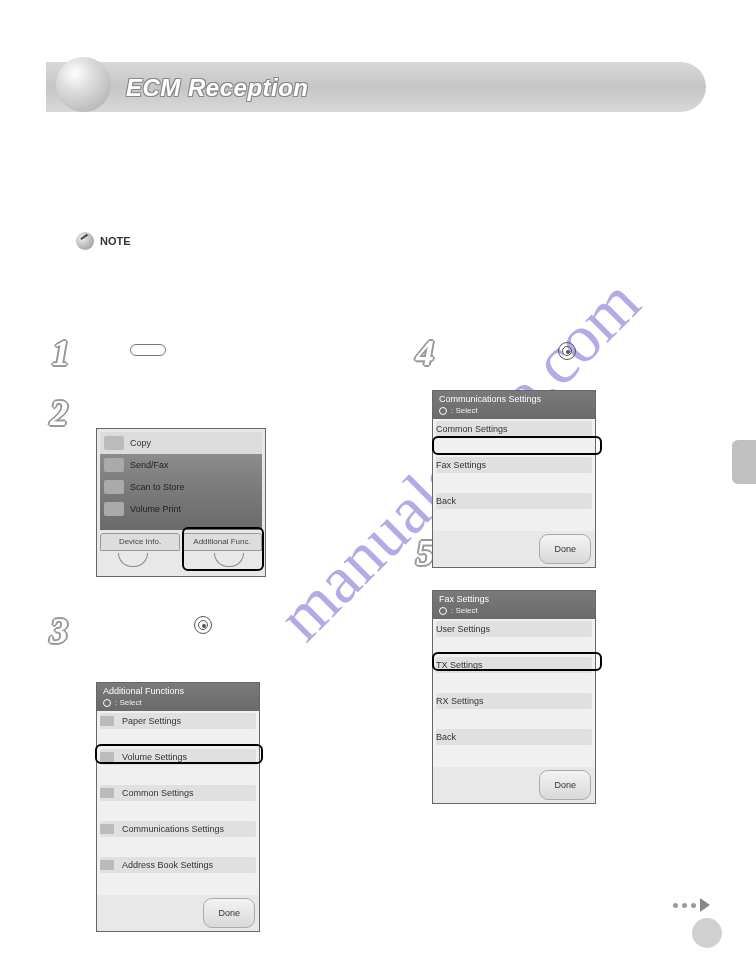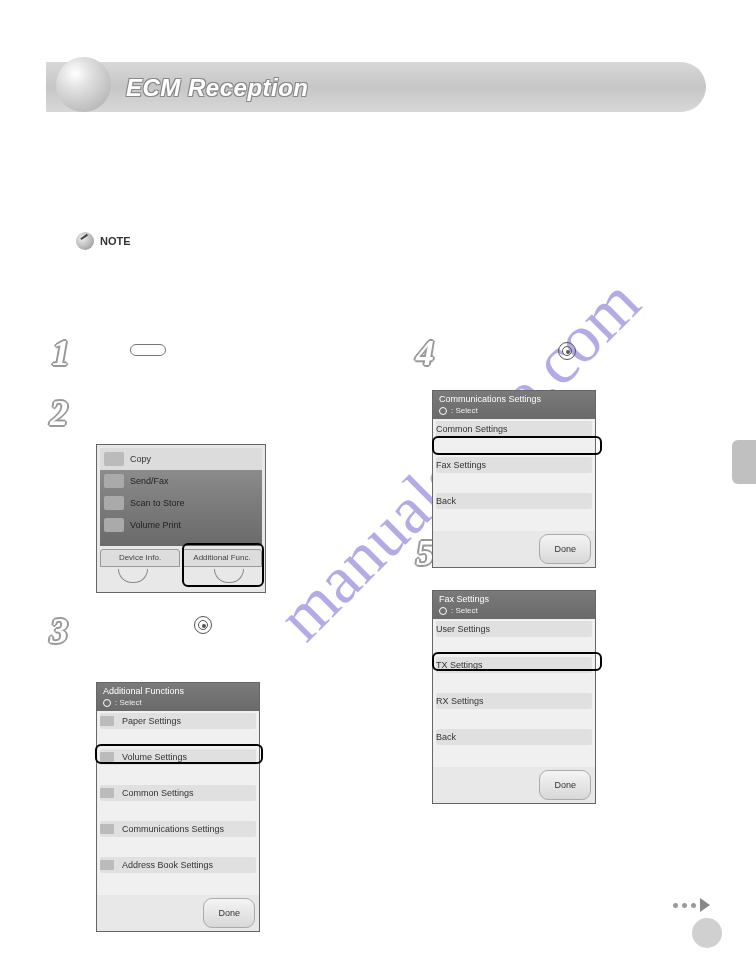--- a/index.html
+++ b/index.html
@@ -142,21 +142,21 @@
   }
   #wheel3 { position: absolute; top: 616px; left: 194px; }
   #wheel4 { position: absolute; top: 342px; left: 558px; }
   #wheel5 { position: absolute; top: 542px; left: 558px; }
 
   
 
   
   .screen-main {
     position: absolute;
-    top: 444px;
+    top: 428px;
     left: 96px;
     width: 170px;
     border: 1px solid #666;
     background: #e8e8e8;
   }
   .screen-main .menu-area {
     margin: 3px;
     background: linear-gradient(to bottom, #969696 0%, #7a7a7a 60%, #6a6a6a 100%);
     height: 98px;
     position: relative;

